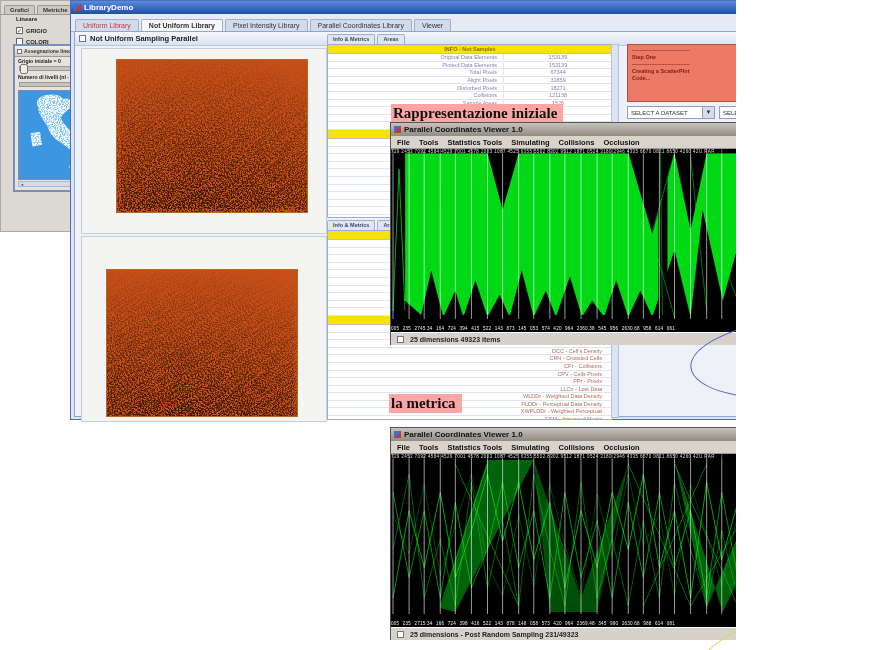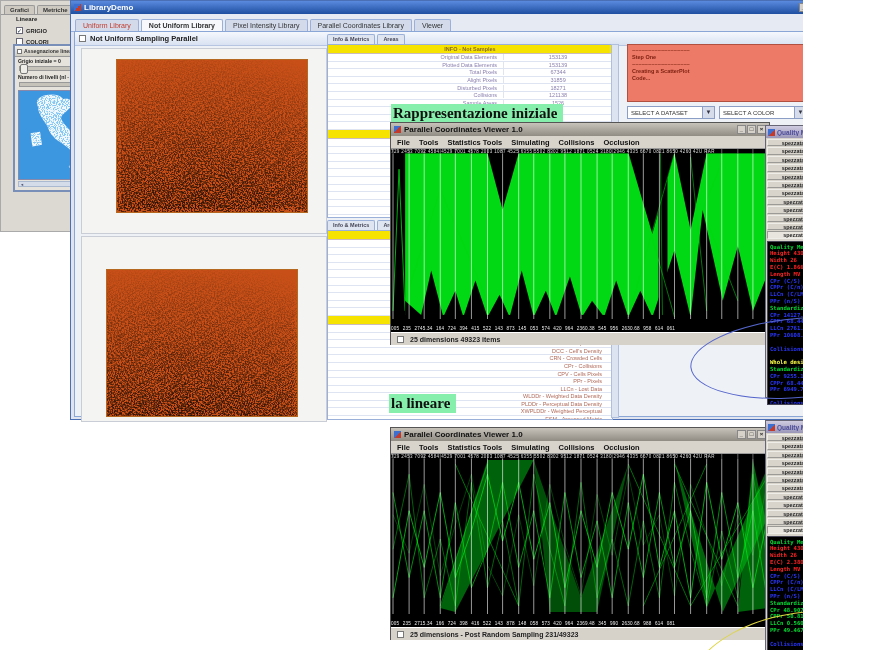--- a/index.html
+++ b/index.html
@@ -1,16 +1,16 @@
 <!DOCTYPE html>
 <html><head>
 <meta charset="utf-8">
 <style>
   html,body{margin:0;padding:0;background:#fff;}
-  #root{position:relative;width:803px;height:650px;overflow:hidden;background:#fff;
+  #root{position:relative;width:736px;height:650px;overflow:hidden;background:#fff;
         font-family:"Liberation Sans",sans-serif;}
   .abs{position:absolute;}
   
   .win{position:absolute;border:1px solid #4a6fb5;background:#e9edf4;box-sizing:border-box;}
   .tb-blue{height:13px;background:linear-gradient(#5a8ade,#1e4fa0);color:#fff;display:flex;align-items:center;
            padding:0 3px;font-size:8px;font-weight:bold;gap:3px;}
   .tb-gray{height:13px;background:linear-gradient(#c7c3ba,#908c84);color:#111;display:flex;align-items:center;
            padding:0 3px;font-size:8px;font-weight:bold;gap:3px;}
   .tb-qm{height:12px;background:linear-gradient(#cfcbe0,#9a96b8);color:#4a4a9a;display:flex;align-items:center;
          padding:0 2px;font-size:6.5px;font-weight:bold;gap:2px;}
@@ -52,21 +52,21 @@
         padding-right:10px;white-space:nowrap;overflow:hidden;}
   .vsb{position:absolute;width:8px;background:#dce4f2;border:1px solid #b0c0dc;box-sizing:border-box;}
   .helpbox{position:absolute;background:#ec7a66;border:1px solid #b05040;color:#7c1f10;
            font-size:5.5px;font-weight:bold;padding:2px 4px;line-height:7px;overflow:hidden;}
   .drop{position:absolute;height:13px;background:#fff;border:1px solid #8a9ec6;display:flex;
         align-items:center;box-sizing:border-box;}
   .drop .txt{flex:1;font-size:6px;color:#333;padding-left:3px;white-space:nowrap;overflow:hidden;}
   .drop .arr{width:11px;height:100%;background:#d6dcea;border-left:1px solid #8a9ec6;font-size:6px;
              text-align:center;line-height:11px;color:#334;}
   
-  .heading{position:absolute;background:#86efac;font-family:"Liberation Serif",serif;font-weight:bold;
+  .heading{position:absolute;background:#fca5a5;font-family:"Liberation Serif",serif;font-weight:bold;
            font-size:15px;color:#111;padding:1px 6px 2px 2px;line-height:16px;white-space:nowrap;}
   
   .pcwin{position:absolute;border:1px solid #555;background:#d8d4cc;box-sizing:border-box;}
   .pcplot{position:relative;background:#000;overflow:hidden;}
   .pcplot svg{display:block;width:100%;}
   .ribbon{position:absolute;left:0;right:0;top:0;color:#ddd;font-size:4.5px;letter-spacing:.4px;
           white-space:nowrap;overflow:hidden;background:rgba(0,0,0,.35);}
   .axlabels{position:absolute;left:0;right:0;bottom:0;color:#eee;font-size:4.6px;letter-spacing:.2px;
             word-spacing:2px;white-space:nowrap;overflow:hidden;background:#000;padding:1px 0;}
   
@@ -482,21 +482,21 @@
         <div class="mline" data-c="g">Standardized Metrics</div>
         <div class="mline" data-c="b">CPr   9255.145%</div>
         <div class="mline" data-c="b">CPPr  68.44588%</div>
         <div class="mline" data-c="b">PPr   6949.724%</div>
         <div class="mline" data-c="b"></div>
         <div class="mline" data-c="b">Collisions 2.7664310468</div>
       </div>
   </div>
 
   <div class="heading" style="left:389px;top:394px;z-index:7;">
-    <div>la lineare</div>
+    <div>la metrica</div>
   </div>
 
   <div class="pcwin" style="left:390px;top:427px;width:380px;height:213px;z-index:8;">
     <div class="tb-gray">
       <span class="ticon"></span>
       <span>Parallel Coordinates Viewer 1.0</span>
       <span class="wbtns">
         <span class="wbtn">_</span>
         <span class="wbtn">□</span>
         <span class="wbtn">×</span>

